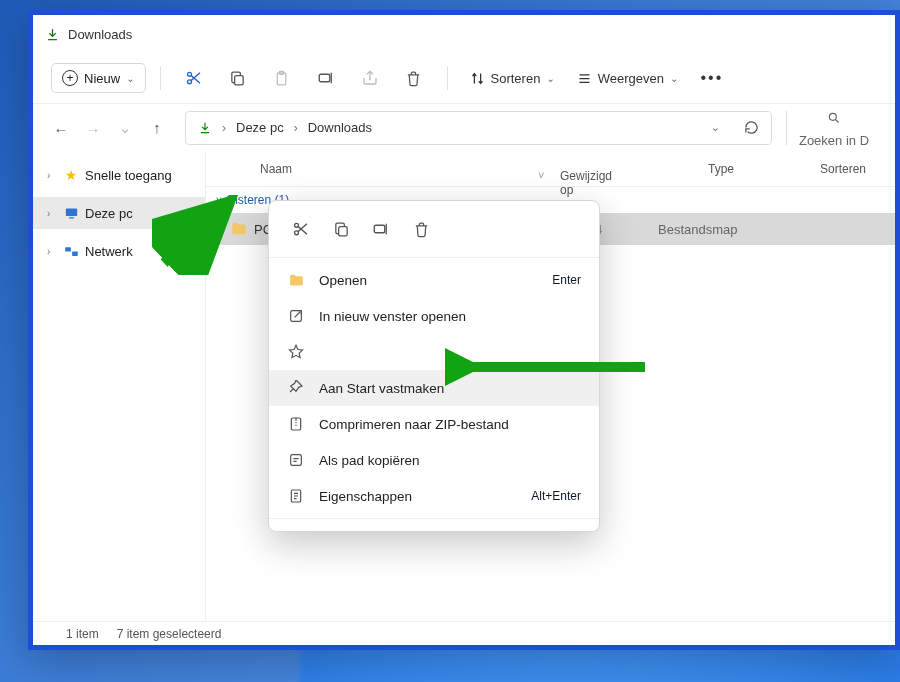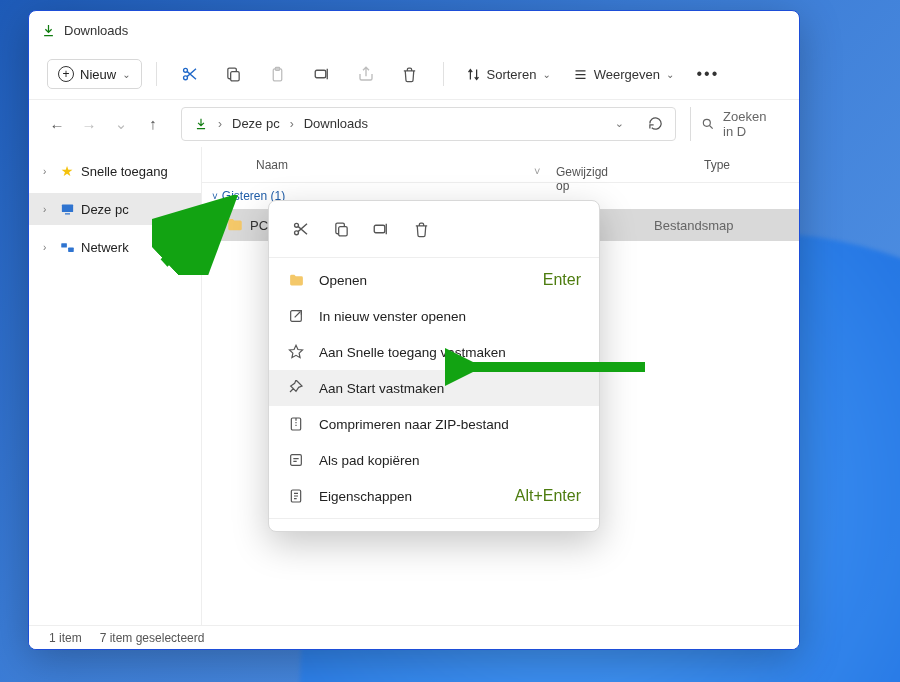--- a/index.html
+++ b/index.html
@@ -6,22 +6,22 @@
 html,body { width:900px; height:682px; overflow:hidden; }
 body { background:linear-gradient(135deg,#1e5bb8 0%,#3a7bd5 40%,#5898e8 100%); }
 
 .desktop-curve{
   position:absolute; bottom:-450px; right:-300px; width:900px; height:900px;
   background:radial-gradient(circle at 30% 30%,#4da3ff 0%,#0b5ed7 70%);
   border-radius:50%; filter:blur(2px); opacity:.9;
 }
 
 .window{
-  position:absolute; left:28px; top:10px; width:772px; height:640px;
-  background:#fff; border:1px solid #1d4ed8; border-radius:8px;
+  position:absolute; left:28px; top:10px; width:872px; height:640px;
+  background:#fff; border:5px solid #1d4ed8; border-radius:0;
   box-shadow:0 10px 40px rgba(0,0,0,.25); overflow:hidden;
 }
 
 
 .titlebar{ display:flex; align-items:center; height:38px; padding:0 12px; font-size:13px; color:#333;}
 .titlebar .dl-icon{ color:#107c10; margin-right:8px;}
 
 
 .toolbar{ display:flex; align-items:center; height:50px; padding:0 18px; gap:6px; }
 .btn-new{
@@ -42,21 +42,21 @@
 .navbar{ display:flex; align-items:center; height:48px; padding:0 14px; gap:4px; border-top:1px solid #eee;}
 .nav-btn{ width:28px; height:28px; display:flex; align-items:center; justify-content:center; color:#555; font-size:15px; border-radius:4px;}
 .nav-btn.dis{ color:#bbb;}
 .breadcrumb{
   flex:1; display:flex; align-items:center; gap:10px; height:34px;
   border:1px solid #dcdcdc; border-radius:4px; margin:0 10px; padding:0 12px; font-size:13px; color:#333;
 }
 .breadcrumb .sep{ color:#777; font-size:12px;}
 .search{
   width:95px; height:34px; border-left:1px solid #dcdcdc; display:flex; align-items:center;
-  padding:0 10px; color:#666; font-size:13px; gap:8px;
+  padding:0 10px; color:#666; font-size:13px; gap:8px;flex-direction:column;
 }
 
 
 .body{ display:flex; height:calc(100% - 38px - 50px - 48px - 24px);}
 .sidebar{ width:172px; padding:8px 0; font-size:13px;}
 .side-item{ display:flex; align-items:center; gap:6px; height:32px; padding:0 14px; color:#222;}
 .side-item.sel{ background:#e9e9e9;}
 .side-chev{ font-size:10px; color:#777; width:10px;}
 .side-ic{ width:16px; display:flex; justify-content:center;}
 .star{ color:#f4c20d; font-size:14px;}
@@ -76,25 +76,25 @@
   position:absolute; left:268px; top:200px; width:332px; background:#fff;
   border:1px solid #d8d8d8; border-radius:8px; box-shadow:0 12px 36px rgba(0,0,0,.22);
   padding:8px 0; font-size:13.5px; color:#222;
 }
 .ctx-icons{ display:flex; gap:4px; padding:4px 14px 8px 14px;}
 .ctx-ic{ width:36px; height:32px; display:flex; align-items:center; justify-content:center; color:#555; border-radius:4px;}
 .ctx-hr{ height:1px; background:#eee; margin:4px 0;}
 .ctx-item{ display:flex; align-items:center; height:36px; padding:0 18px; gap:14px; position:relative;}
 .ctx-item.hover{ background:#f0f0f0;}
 .ctx-item .lead{ width:18px; display:flex; justify-content:center; color:#555;}
-.ctx-item .shortcut{ position:absolute; right:18px; color:#4d7c0f; font-size:16px;}
+.ctx-item .shortcut{ position:absolute; right:18px; color:#0f172a; font-size:12px;}
 
 
 .status{ position:absolute; bottom:0; left:0; right:0; height:24px; border-top:1px solid #eee;
-  display:flex; align-items:center; padding:0 20px; gap:18px; font-size:12px; color:#555; background:#fff;}
+  display:flex; align-items:center; padding:0 33px; gap:18px; font-size:12px; color:#555; background:#fff;}
 
 
 .arrow1{ position:absolute; left:152px; top:195px; pointer-events:none;}
 .arrow2{ position:absolute; left:445px; top:347px; pointer-events:none;}
 
 svg{ display:block; }
 </style>
 </head>
 <body>
 
@@ -314,21 +314,20 @@
         </svg>
       </span>
     <span>In nieuw venster openen</span>
   </div>
   <div class="ctx-item">
     <span class="lead">
         <svg width="16" height="16" viewBox="0 0 24 24" fill="none" stroke="currentColor" stroke-width="1.8">
           <path d="M12 2l2.9 6.3 6.9.7-5.1 4.7 1.4 6.8L12 17l-6.1 3.5 1.4-6.8L2.2 9l6.9-.7L12 2z"></path>
         </svg>
       </span>
-    <span>Aan Snelle toegang vastmaken</span>
   </div>
   <div class="ctx-item hover">
     <span class="lead">
         <svg width="16" height="16" viewBox="0 0 24 24" fill="none" stroke="currentColor" stroke-width="1.8">
           <path d="M15 3l6 6-5 2-4 6-4-4-5 5 5-5-4-4 6-4 2-5 3 3z"></path>
         </svg>
       </span>
     <span>Aan Start vastmaken</span>
   </div>
   <div class="ctx-item">

